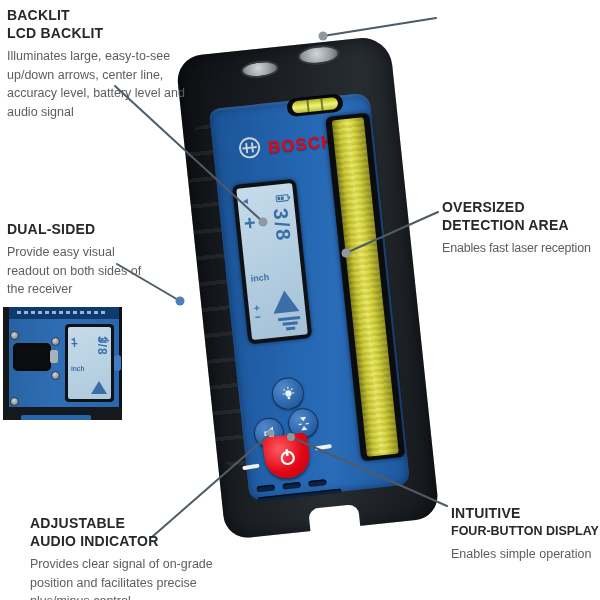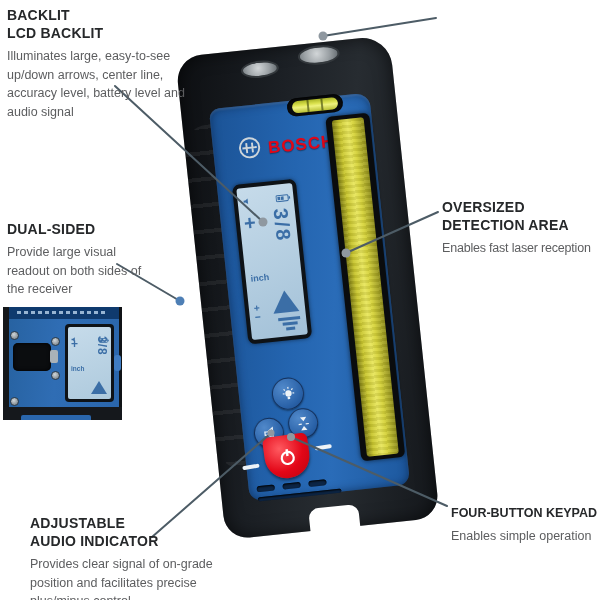--- a/index.html
+++ b/index.html
@@ -289,33 +289,34 @@
 
   <div class="callout" id="c-lcd">
     <div class="h">BACKLIT</div>
     <div class="h">LCD BACKLIT</div>
     <div class="b">Illuminates large, easy-to-see up/down arrows, center line, accuracy level, battery level and audio signal</div>
   </div>
 
 
   <div class="callout" id="c-dual">
     <div class="h">DUAL-SIDED</div>
-    <div class="b">Provide large visual readout on both sides of the receiver</div>
+    <div class="b">Provide easy visual readout on both sides of the receiver</div>
   </div>
 
   <div class="callout" id="c-detection">
     <div class="h">OVERSIZED</div>
     <div class="h">DETECTION AREA</div>
     <div class="b tight">Enables fast laser reception</div>
   </div>
 
   <div class="callout" id="c-audio">
     <div class="h">ADJUSTABLE</div>
     <div class="h">AUDIO INDICATOR</div>
     <div class="b">Provides clear signal of on-grade position and facilitates precise plus/minus control</div>
   </div>
 
   <div class="callout" id="c-keypad">
-    <div class="h h-narrow">FOUR-BUTTON KEYPAD</div>
+    <div class="h">INTUITIVE</div>
+    <div class="h h-narrow">FOUR-BUTTON DISPLAY</div>
     <div class="b">Enables simple operation</div>
   </div>
 
 </div>
 
 </body></html>

